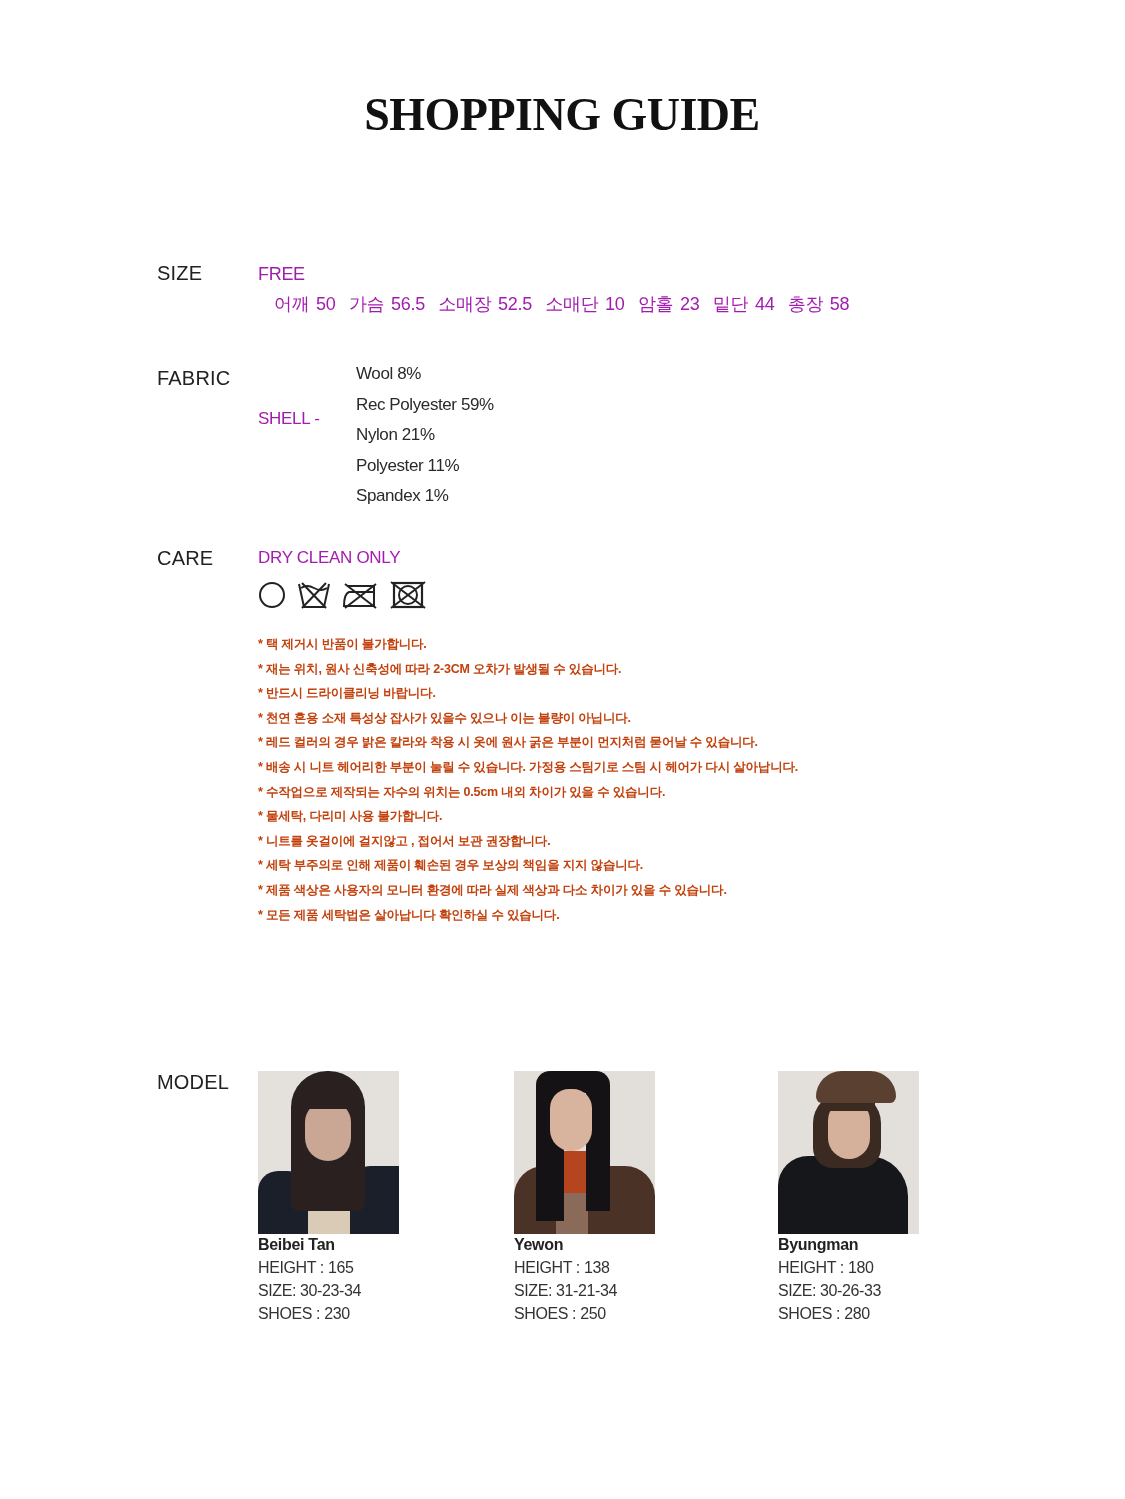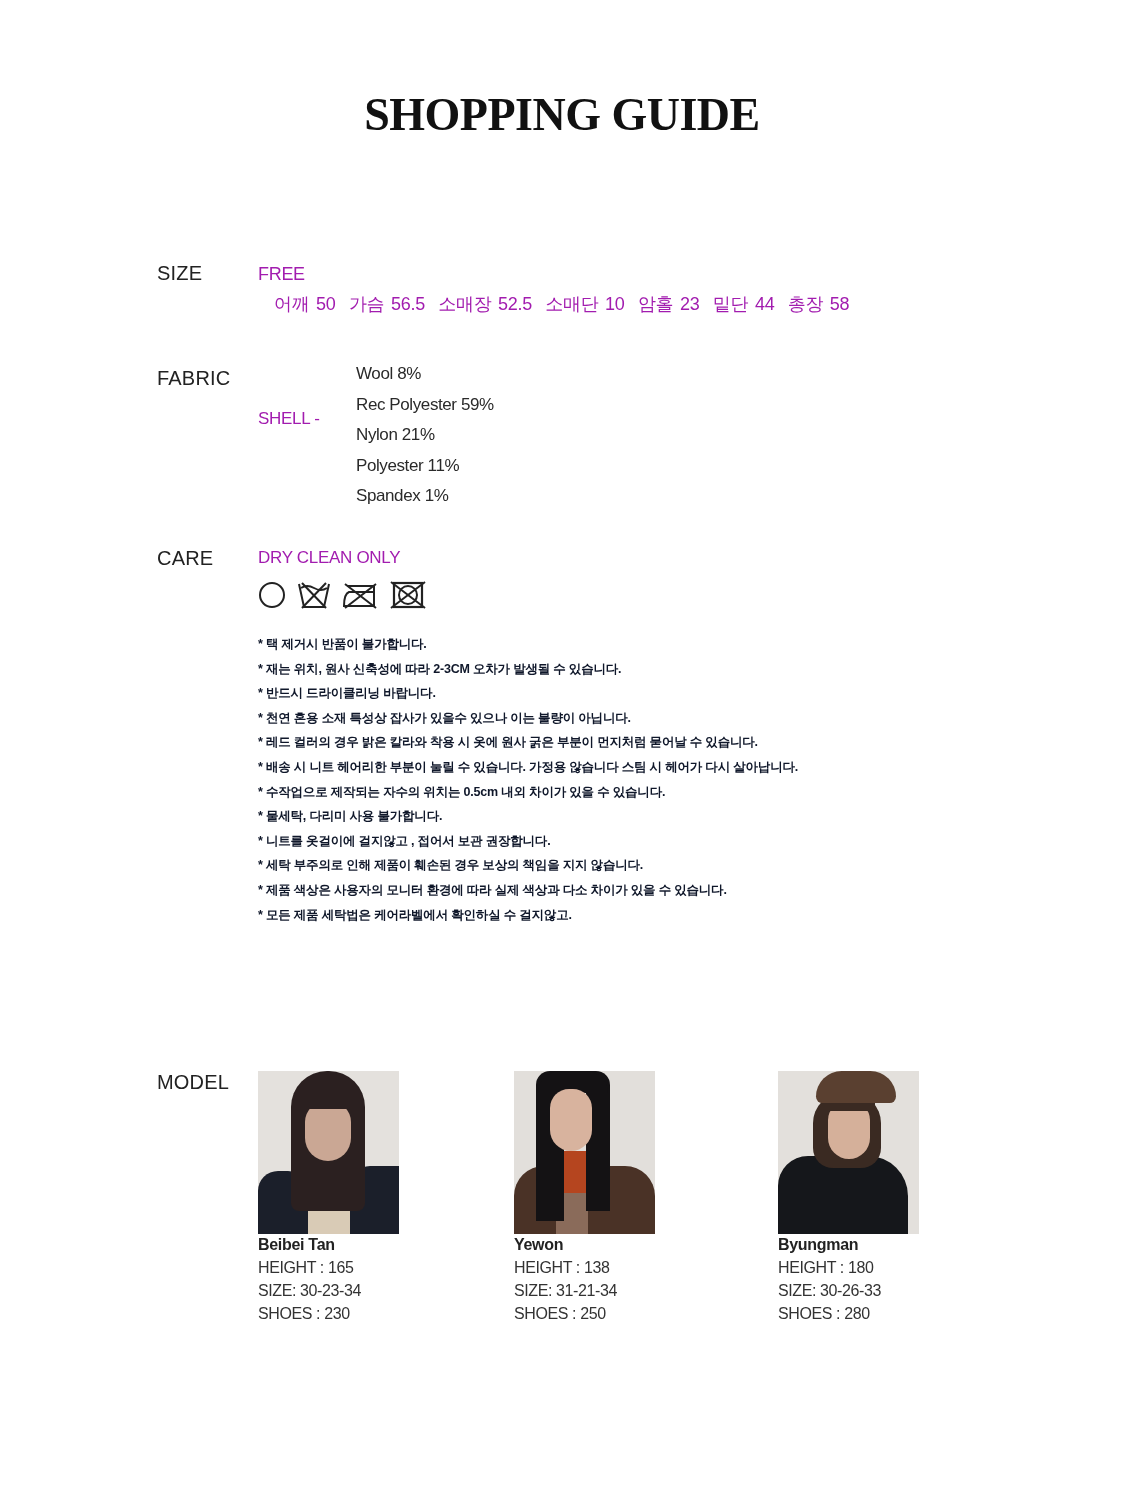--- a/index.html
+++ b/index.html
@@ -29,21 +29,21 @@
     .fabric-list { position: absolute; left: 356px; top: 364px; }
     .fabric-item { height: 30.5px; font-size: 17px; color: #2a2a2a; letter-spacing: -0.4px; }
 
     #care-label { top: 547px; }
     #care-dry { left: 258px; top: 548px; font-size: 17px; }
     .care-icons { position: absolute; left: 257px; top: 580px; display: flex; gap: 10px; align-items: center; }
     .care-icons svg { display: block; }
 
     .notes { position: absolute; left: 258px; top: 636px; }
     .note {
-      height: 24.6px; font-size: 12.5px; font-weight: bold; color: #0f172a;
+      height: 24.6px; font-size: 12.5px; font-weight: bold; color: #c2410c;
       letter-spacing: -0.2px; white-space: nowrap;
     }
 
     #model-label { top: 1071px; }
     .model { position: absolute; top: 1071px; width: 142px; }
     .model-photo { width: 141px; height: 163px; position: relative; overflow: hidden; background: #e6e3df; }
     .model-name { margin-top: 2px; font-size: 16px; font-weight: bold; color: #222; letter-spacing: -0.3px; }
     .model-line { margin-top: 5px; font-size: 16px; color: #333; letter-spacing: -0.4px; white-space: nowrap; }
 
     
@@ -92,27 +92,27 @@
     <line x1="36" y1="2" x2="2" y2="28" stroke="#222" stroke-width="2"></line>
   </svg>
 </div>
 
 <div class="notes">
   <div class="note">* 택 제거시 반품이 불가합니다.</div>
   <div class="note">* 재는 위치, 원사 신축성에 따라 2-3CM 오차가 발생될 수 있습니다.</div>
   <div class="note">* 반드시 드라이클리닝 바랍니다.</div>
   <div class="note">* 천연 혼용 소재 특성상 잡사가 있을수 있으나 이는 불량이 아닙니다.</div>
   <div class="note">* 레드 컬러의 경우 밝은 칼라와 착용 시 옷에 원사 굵은 부분이 먼지처럼 묻어날 수 있습니다.</div>
-  <div class="note">* 배송 시 니트 헤어리한 부분이 눌릴 수 있습니다. 가정용 않습니다 스팀 시 헤어가 다시 살아납니다.</div>
+  <div class="note">* 배송 시 니트 헤어리한 부분이 눌릴 수 있습니다. 가정용 스팀기로 스팀 시 헤어가 다시 살아납니다.</div>
   <div class="note">* 수작업으로 제작되는 자수의 위치는 0.5cm 내외 차이가 있을 수 있습니다.</div>
   <div class="note">* 물세탁, 다리미 사용 불가합니다.</div>
   <div class="note">* 니트를 옷걸이에 걸지않고 , 접어서 보관 권장합니다.</div>
   <div class="note">* 세탁 부주의로 인해 제품이 훼손된 경우 보상의 책임을 지지 않습니다.</div>
   <div class="note">* 제품 색상은 사용자의 모니터 환경에 따라 실제 색상과 다소 차이가 있을 수 있습니다.</div>
-  <div class="note">* 모든 제품 세탁법은 케어라벨에서 확인하실 수 걸지않고.</div>
+  <div class="note">* 모든 제품 세탁법은 살아납니다 확인하실 수 있습니다.</div>
 </div>
 
 <div class="section-label" id="model-label">MODEL</div>
 
 <div class="model" style="left:258px;">
   <div class="model-photo">
 
     <div class="ph" style="left:0;top:0;width:141px;height:163px;background:#e4e1dd;"></div>
     <div class="ph" style="left:28px;top:110px;width:90px;height:60px;background:#d9cbb6;border-radius:30px 30px 0 0;"></div>
     <div class="ph" style="left:0;top:100px;width:50px;height:70px;background:#1b1f2a;border-radius:20px 20px 0 0;"></div>

